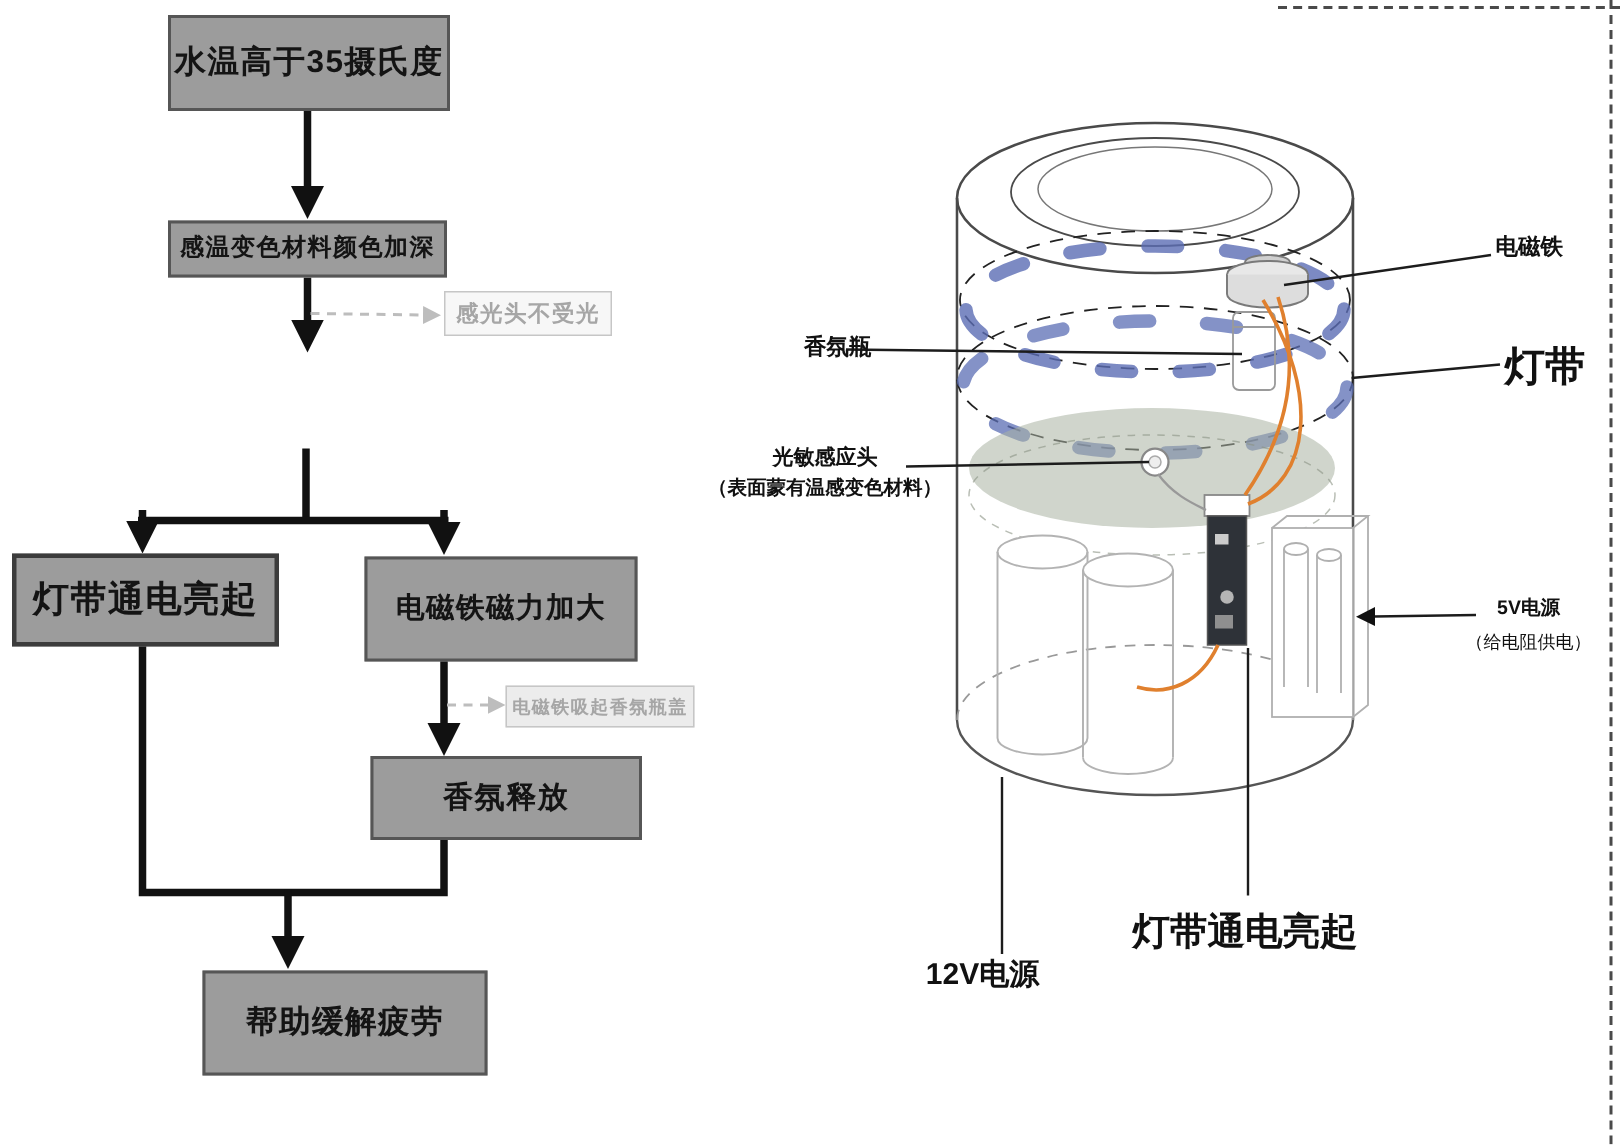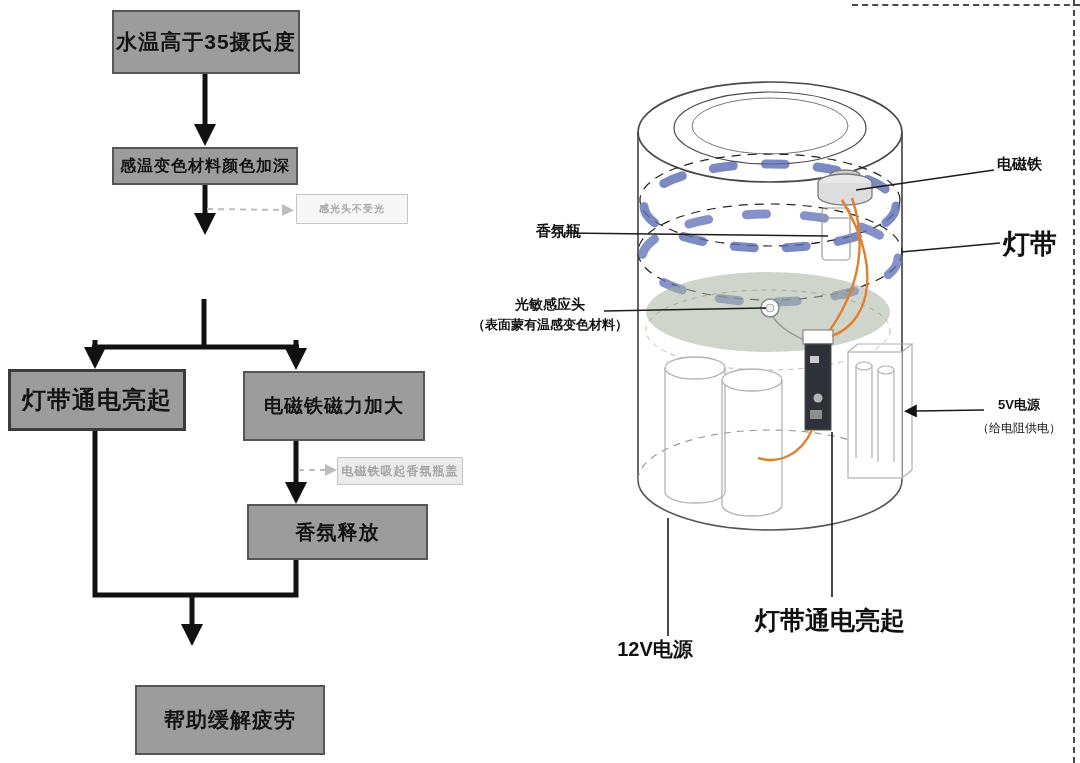--- a/index.html
+++ b/index.html
@@ -51,26 +51,26 @@
     <line x1="296" y1="428" x2="296" y2="484" stroke="#111" stroke-width="5" marker-end="url(#ah)"></line>
     <path d="M95,430 V595 H296 V560" stroke="#111" stroke-width="5" fill="none"></path>
     <line x1="192" y1="593" x2="192" y2="626" stroke="#111" stroke-width="5" marker-end="url(#ah)"></line>
 
     <line x1="207" y1="209" x2="283" y2="210" stroke="#bdbdbd" stroke-width="2" stroke-dasharray="6 5" marker-end="url(#ahg)"></line>
     <line x1="298" y1="470" x2="326" y2="470" stroke="#bdbdbd" stroke-width="2" stroke-dasharray="6 5" marker-end="url(#ahg)"></line>
   </svg>
 
   <div class="fbox" style="left:112px;top:10px;width:188px;height:64px;font-size:21px;">水温高于35摄氏度</div>
   <div class="fbox" style="left:112px;top:147px;width:186px;height:38px;font-size:16px;">感温变色材料颜色加深</div>
-  <div class="nbox" style="left:296px;top:194px;width:112px;height:30px;font-size:10px;">感光头不受光</div>
+  <div class="nbox" style="left:296px;top:194px;width:112px;height:30px;font-size:15px;">感光头不受光</div>
   <div class="fbox" style="left:8px;top:369px;width:178px;height:62px;font-size:24px;border-width:3px;border-color:#3c3c3c;">灯带通电亮起</div>
   <div class="fbox" style="left:243px;top:371px;width:182px;height:70px;font-size:19px;">电磁铁磁力加大</div>
   <div class="nbox" style="left:337px;top:457px;width:126px;height:28px;font-size:12px;background:#ececec;">电磁铁吸起香氛瓶盖</div>
   <div class="fbox" style="left:247px;top:504px;width:181px;height:56px;font-size:20px;">香氛释放</div>
-  <div class="fbox" style="left:135px;top:647px;width:190px;height:70px;font-size:21px;margin-top:38px;">帮助缓解疲劳</div>
+  <div class="fbox" style="left:135px;top:647px;width:190px;height:70px;font-size:21px;">帮助缓解疲劳</div>
 
   <svg style="left:460px;" width="620" height="763" viewBox="0 0 620 763">
     <defs>
       <marker id="ahb" markerWidth="8.5" markerHeight="8.5" refX="0.5" refY="4" orient="auto">
         <path d="M0,0 L8,4 L0,8 Z" fill="#111"></path>
       </marker>
     </defs>
 
     <ellipse cx="310" cy="132" rx="132" ry="50" fill="none" stroke="#4a4a4a" stroke-width="1.7"></ellipse>
     <ellipse cx="310" cy="128" rx="96" ry="36" fill="none" stroke="#4a4a4a" stroke-width="1.2"></ellipse>

